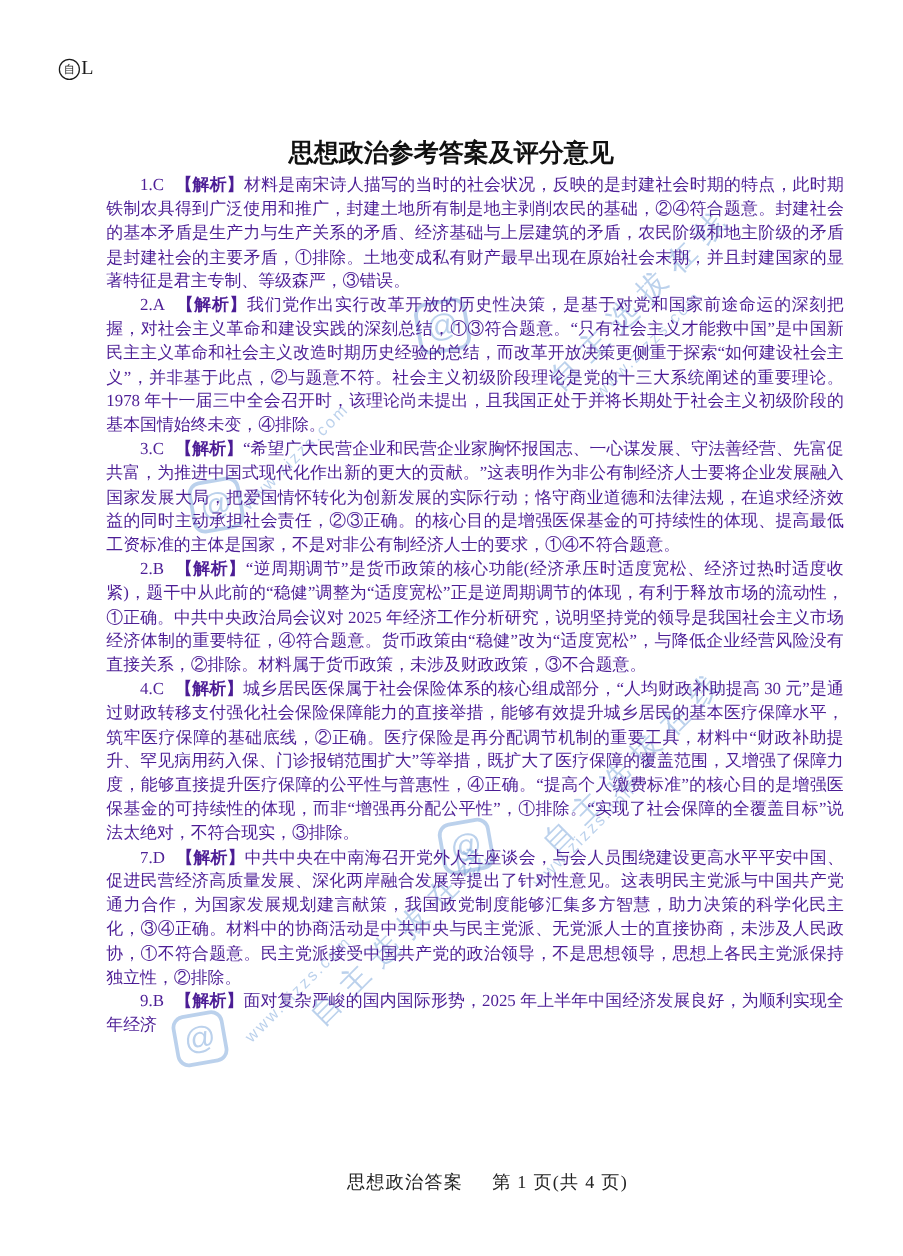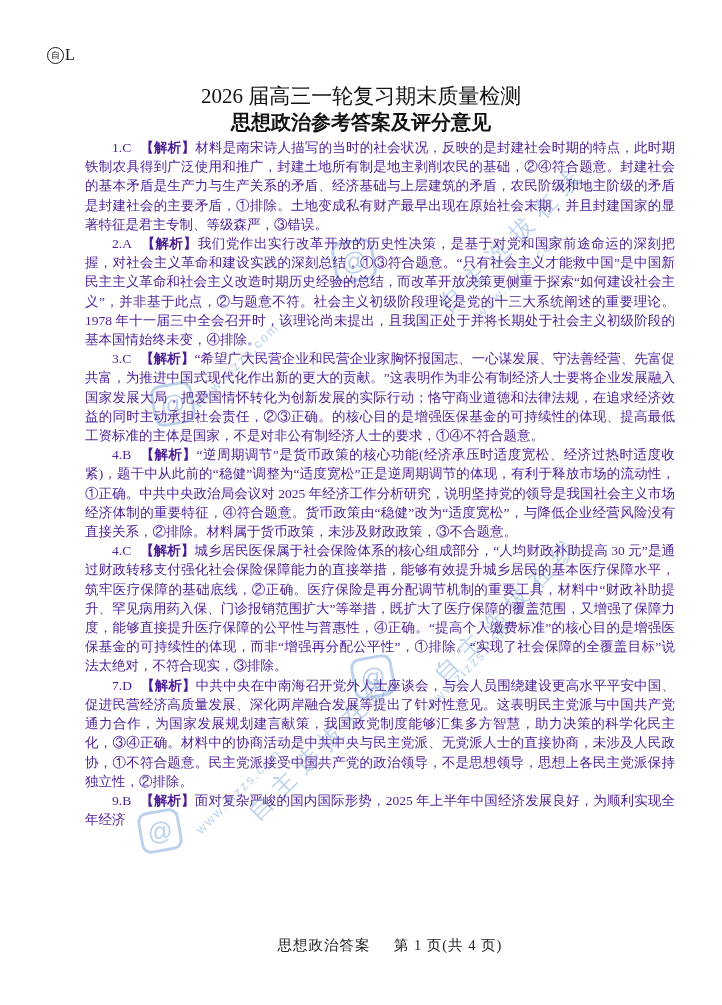--- a/index.html
+++ b/index.html
@@ -58,28 +58,27 @@
 
   <div class="wm wm-brand" style="left:252px;top:800px;">自主选拔在线</div>
   <div class="wm wm-url" style="left:198px;top:824px;">www.zizzs.com</div>
   <div class="wm wm-logo" style="left:139px;top:810px;">@</div>
 
   <div class="corner-mark">
     <span class="circle-char">自</span>
       <span>L</span>
   </div>
 
-  <h1 class="title">2026 届高三一轮复习期末质量检测</h1>
   <h2 class="subtitle">思想政治参考答案及评分意见</h2>
 
   <div class="content">
     <p class="item"><span class="num">1.C</span><span class="label">【解析】</span><span>材料是南宋诗人描写的当时的社会状况，反映的是封建社会时期的特点，此时期铁制农具得到广泛使用和推广，封建土地所有制是地主剥削农民的基础，②④符合题意。封建社会的基本矛盾是生产力与生产关系的矛盾、经济基础与上层建筑的矛盾，农民阶级和地主阶级的矛盾是封建社会的主要矛盾，①排除。土地变成私有财产最早出现在原始社会末期，并且封建国家的显著特征是君主专制、等级森严，③错误。</span></p>
     <p class="item"><span class="num">2.A</span><span class="label">【解析】</span><span>我们党作出实行改革开放的历史性决策，是基于对党和国家前途命运的深刻把握，对社会主义革命和建设实践的深刻总结，①③符合题意。“只有社会主义才能救中国”是中国新民主主义革命和社会主义改造时期历史经验的总结，而改革开放决策更侧重于探索“如何建设社会主义”，并非基于此点，②与题意不符。社会主义初级阶段理论是党的十三大系统阐述的重要理论。1978 年十一届三中全会召开时，该理论尚未提出，且我国正处于并将长期处于社会主义初级阶段的基本国情始终未变，④排除。</span></p>
     <p class="item"><span class="num">3.C</span><span class="label">【解析】</span><span>“希望广大民营企业和民营企业家胸怀报国志、一心谋发展、守法善经营、先富促共富，为推进中国式现代化作出新的更大的贡献。”这表明作为非公有制经济人士要将企业发展融入国家发展大局，把爱国情怀转化为创新发展的实际行动；恪守商业道德和法律法规，在追求经济效益的同时主动承担社会责任，②③正确。的核心目的是增强医保基金的可持续性的体现、提高最低工资标准的主体是国家，不是对非公有制经济人士的要求，①④不符合题意。</span></p>
-    <p class="item"><span class="num">4.B</span><span class="label">【解析】</span><span>“逆周期调节”是货币政策的核心功能(经济承压时适度宽松、经济过热时适度收紧)，题干中从此前的“稳健”调整为“适度宽松”正是逆周期调节的体现，有利于释放市场的流动性，①正确。中共中央政治局会议对 2025 年经济工作分析研究，说明坚持党的领导是我国社会主义市场经济体制的重要特征，④符合题意。货币政策由“稳健”改为“适度宽松”，与降低企业经营风险没有直接关系，②排除。材料属于货币政策，未涉及财政政策，③不合题意。</span></p>
+    <p class="item"><span class="num">2.B</span><span class="label">【解析】</span><span>“逆周期调节”是货币政策的核心功能(经济承压时适度宽松、经济过热时适度收紧)，题干中从此前的“稳健”调整为“适度宽松”正是逆周期调节的体现，有利于释放市场的流动性，①正确。中共中央政治局会议对 2025 年经济工作分析研究，说明坚持党的领导是我国社会主义市场经济体制的重要特征，④符合题意。货币政策由“稳健”改为“适度宽松”，与降低企业经营风险没有直接关系，②排除。材料属于货币政策，未涉及财政政策，③不合题意。</span></p>
     <p class="item"><span class="num">4.C</span><span class="label">【解析】</span><span>城乡居民医保属于社会保险体系的核心组成部分，“人均财政补助提高 30 元”是通过财政转移支付强化社会保险保障能力的直接举措，能够有效提升城乡居民的基本医疗保障水平，筑牢医疗保障的基础底线，②正确。医疗保险是再分配调节机制的重要工具，材料中“财政补助提升、罕见病用药入保、门诊报销范围扩大”等举措，既扩大了医疗保障的覆盖范围，又增强了保障力度，能够直接提升医疗保障的公平性与普惠性，④正确。“提高个人缴费标准”的核心目的是增强医保基金的可持续性的体现，而非“增强再分配公平性”，①排除。“实现了社会保障的全覆盖目标”说法太绝对，不符合现实，③排除。</span></p>
     <p class="item"><span class="num">7.D</span><span class="label">【解析】</span><span>中共中央在中南海召开党外人士座谈会，与会人员围绕建设更高水平平安中国、促进民营经济高质量发展、深化两岸融合发展等提出了针对性意见。这表明民主党派与中国共产党通力合作，为国家发展规划建言献策，我国政党制度能够汇集多方智慧，助力决策的科学化民主化，③④正确。材料中的协商活动是中共中央与民主党派、无党派人士的直接协商，未涉及人民政协，①不符合题意。民主党派接受中国共产党的政治领导，不是思想领导，思想上各民主党派保持独立性，②排除。</span></p>
     <p class="item"><span class="num">9.B</span><span class="label">【解析】</span><span>面对复杂严峻的国内国际形势，2025 年上半年中国经济发展良好，为顺利实现全年经济</span></p>
   </div>
 
   <div class="footer">
     <span>思想政治答案</span><span class="gap"></span><span>第 1 页(共 4 页)</span>
   </div>
 
 </div>

